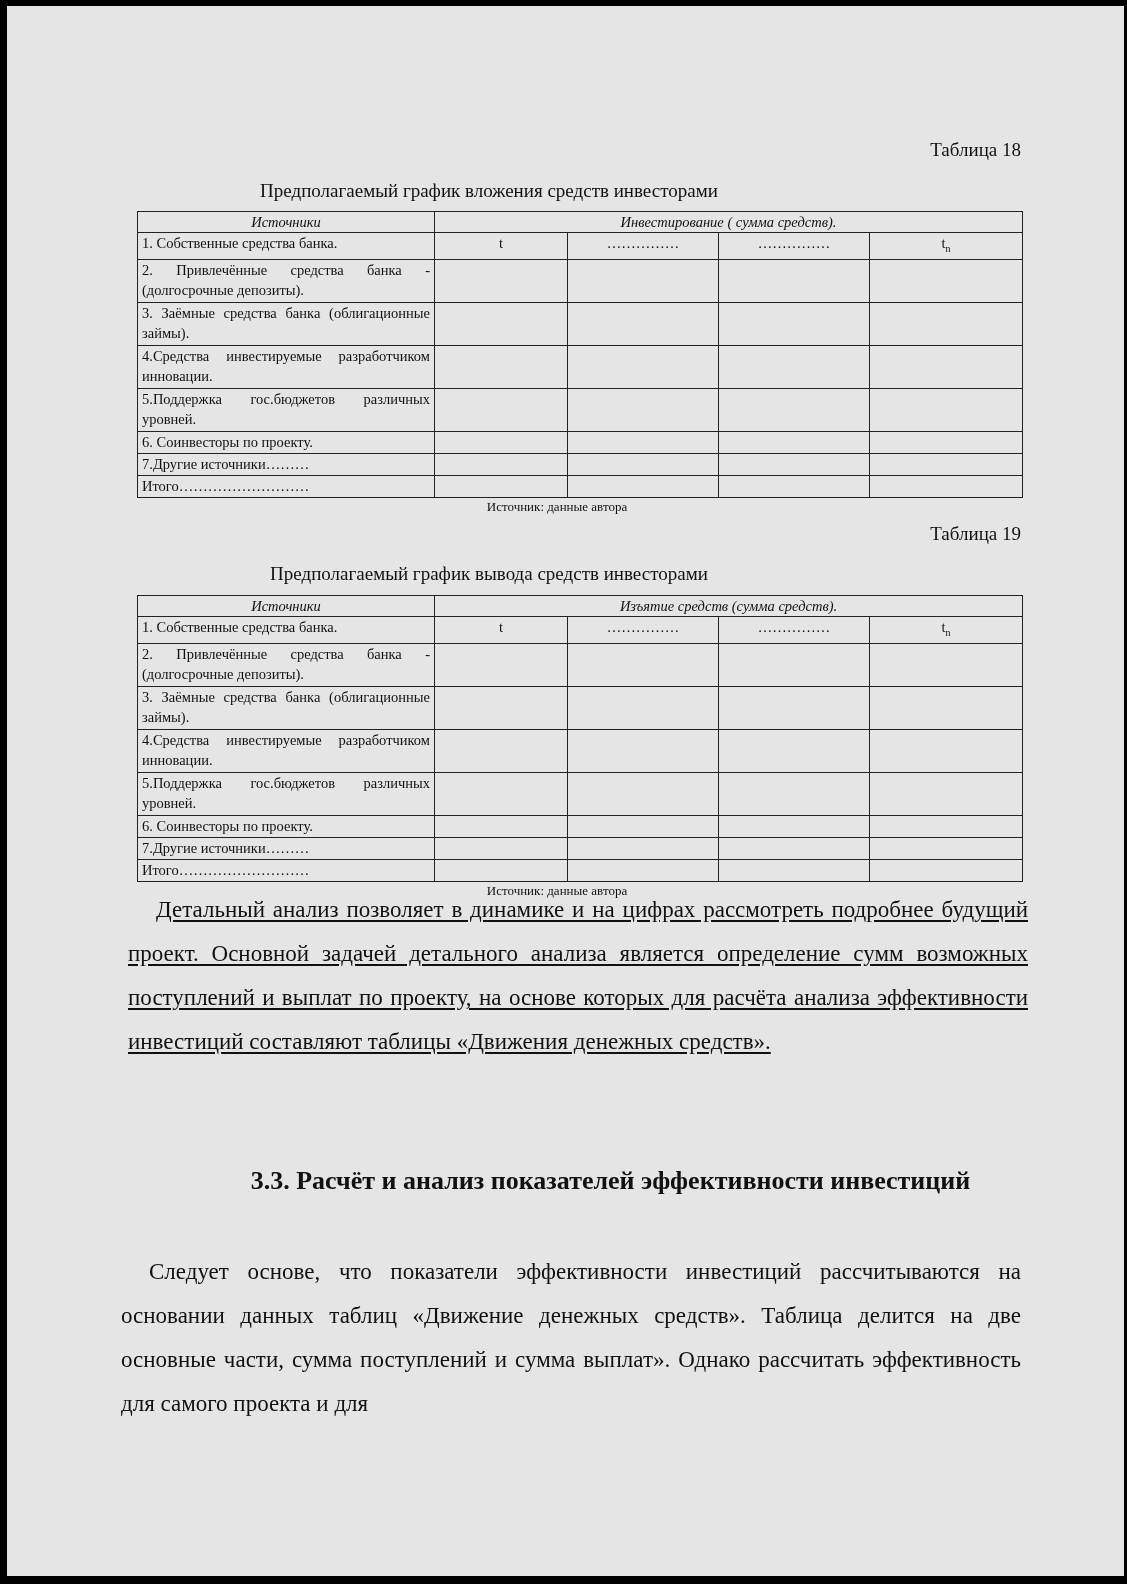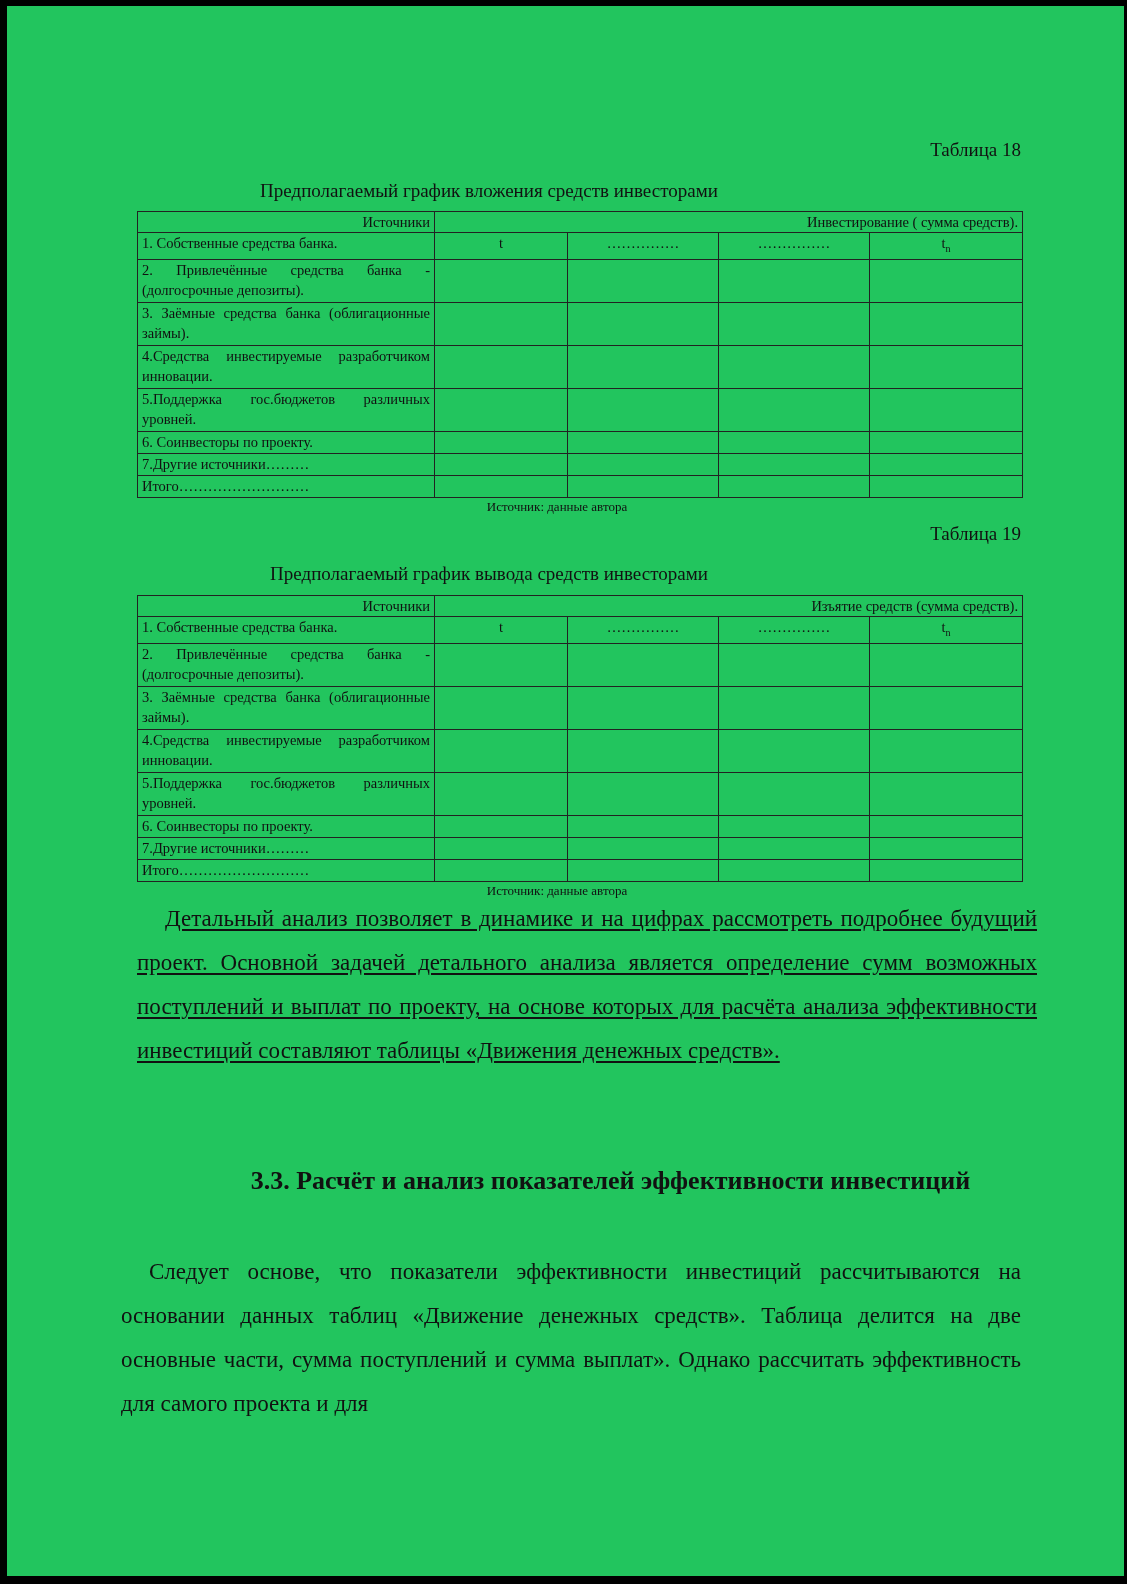--- a/index.html
+++ b/index.html
@@ -1,33 +1,33 @@
 <!DOCTYPE html>
 <html><head>
 <meta charset="utf-8">
 <style>
   html, body { margin: 0; padding: 0; }
   body {
     width: 1127px; height: 1584px; background: #000; position: relative; overflow: hidden;
     font-family: "Liberation Serif", "DejaVu Serif", serif; color: #111;
   }
   .page {
-    position: absolute; left: 7px; top: 6px; width: 1117px; height: 1570px; background: #22c55e;
+    position: absolute; left: 7px; top: 6px; width: 1117px; height: 1570px; background: #e5e5e5;
   }
   .abs { position: absolute; }
   .table-label { font-size: 19px; right: 103px; }
   .table-title { font-size: 19px; left: 0; width: 964px; text-align: center; }
   .doc-table {
     position: absolute; left: 130px; width: 885px; border-collapse: collapse; table-layout: fixed;
     font-size: 14.5px; line-height: 20px;
   }
   .doc-table td, .doc-table th {
     border: 1.5px solid #222; padding: 0 4px; vertical-align: top; font-weight: normal;
   }
-  .doc-table th { text-align: right; height: 20px; }
+  .doc-table th { text-align: center; height: 20px; font-style: italic; }
   .doc-table td.src { text-align: justify; text-align-last: left; margin-left: 8px; }
   .doc-table td.c { text-align: center; }
   .row-1 td { height: 21px; }
   .row-2 td { height: 42px; }
   .row-s td { height: 21px; }
   .caption { font-size: 13px; left: 0; width: 1100px; text-align: center; }
   .para {
     position: absolute; left: 114px; width: 900px; font-size: 23px; line-height: 44px;
     text-align: justify; text-indent: 28px;
   }
@@ -191,19 +191,19 @@
           <td></td>
           <td></td>
           <td></td>
           <td></td>
         </tr>
   </tbody>
     </table>
 
   <div class="abs caption" style="top:877px;">Источник: данные автора</div>
 
-  <p class="para underlined" style="top:875px; margin:16px;">Детальный анализ позволяет в динамике и на цифрах рассмотреть подробнее будущий проект. Основной задачей детального анализа является определение сумм  возможных  поступлений  и  выплат по проекту, на основе которых для расчёта анализа эффективности инвестиций составляют таблицы «Движения денежных средств».</p>
+  <p class="para underlined" style="top:875px; margin:7px;">Детальный анализ позволяет в динамике и на цифрах рассмотреть подробнее будущий проект. Основной задачей детального анализа является определение сумм  возможных  поступлений  и  выплат по проекту, на основе которых для расчёта анализа эффективности инвестиций составляют таблицы «Движения денежных средств».</p>
 
   <h2 class="heading abs" style="top:1160px; margin:0;">3.3. Расчёт и анализ  показателей эффективности инвестиций</h2>
 
   <p class="para" style="top:1244px; margin:0;">Следует основе, что показатели эффективности инвестиций рассчитываются на основании данных таблиц «Движение денежных средств». Таблица делится на две основные части, сумма поступлений и сумма выплат». Однако рассчитать эффективность для самого проекта и для</p>
 
 </div>
 
 </body></html>

